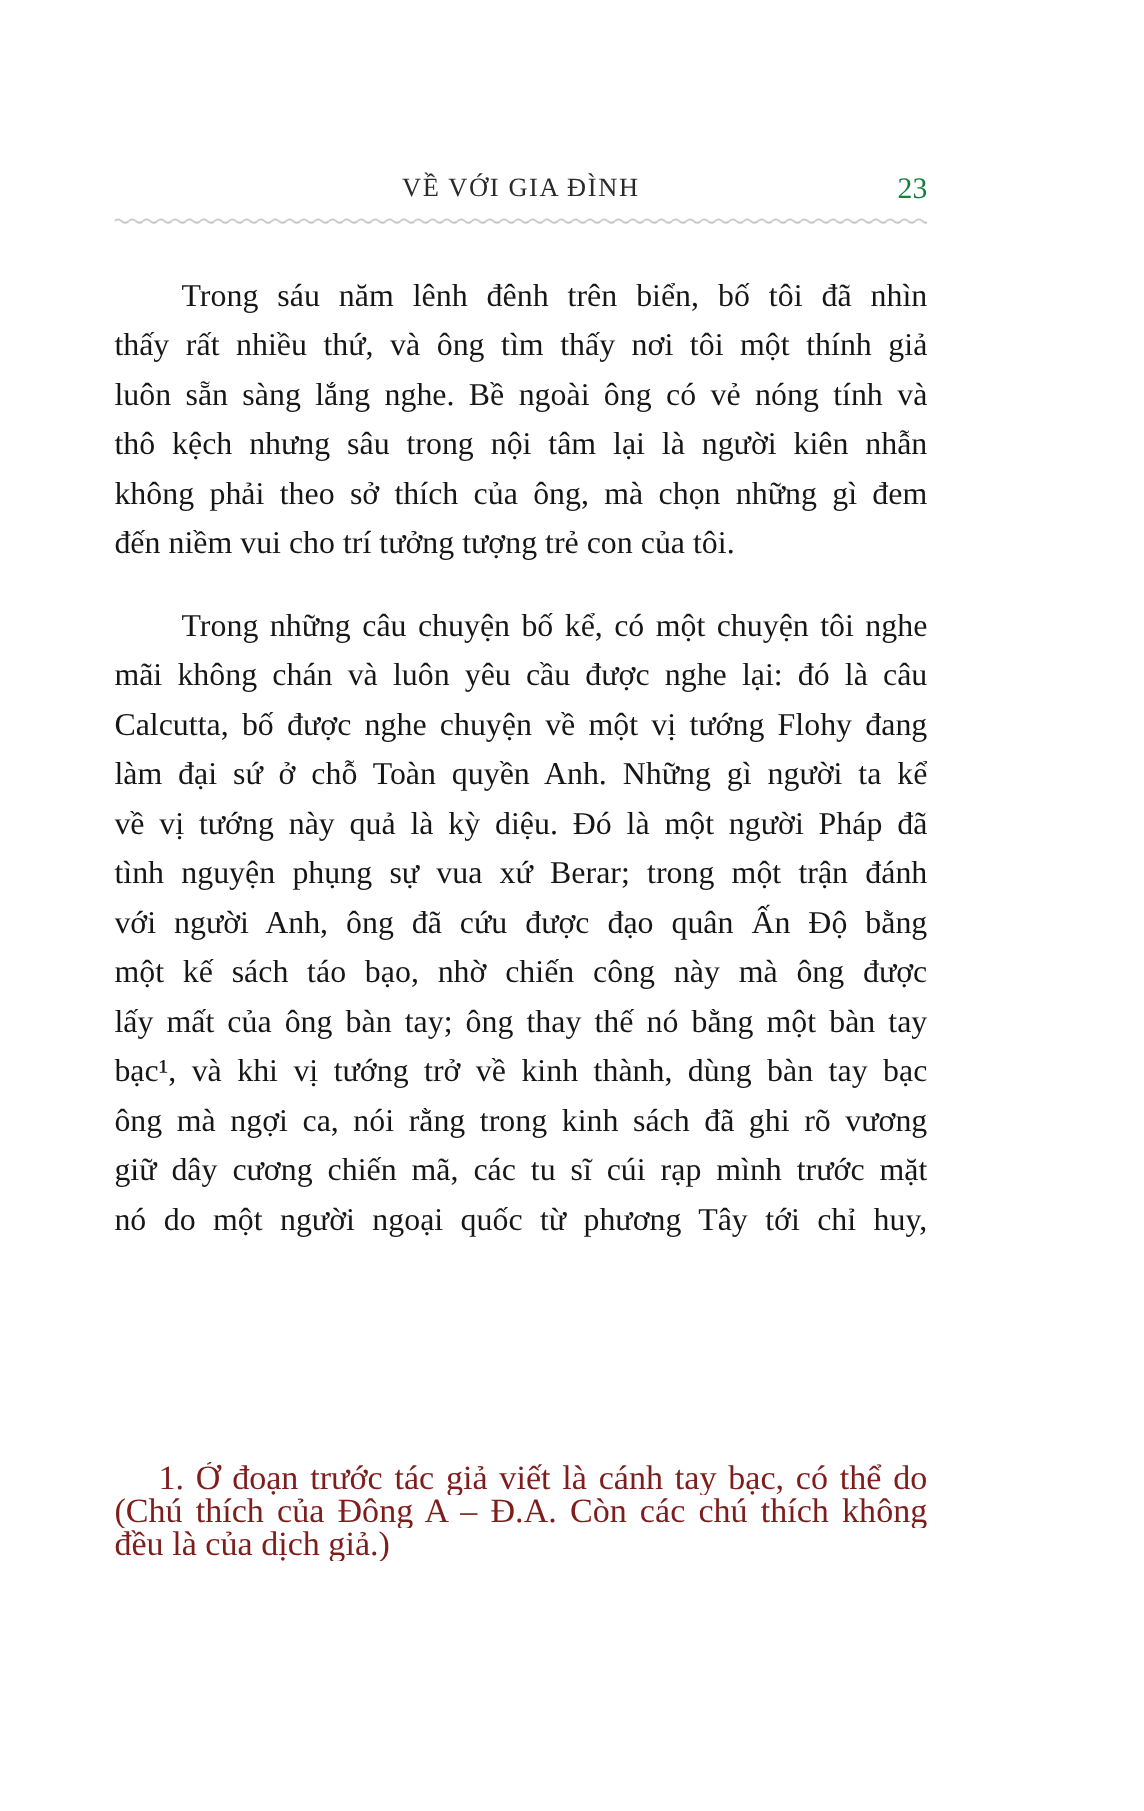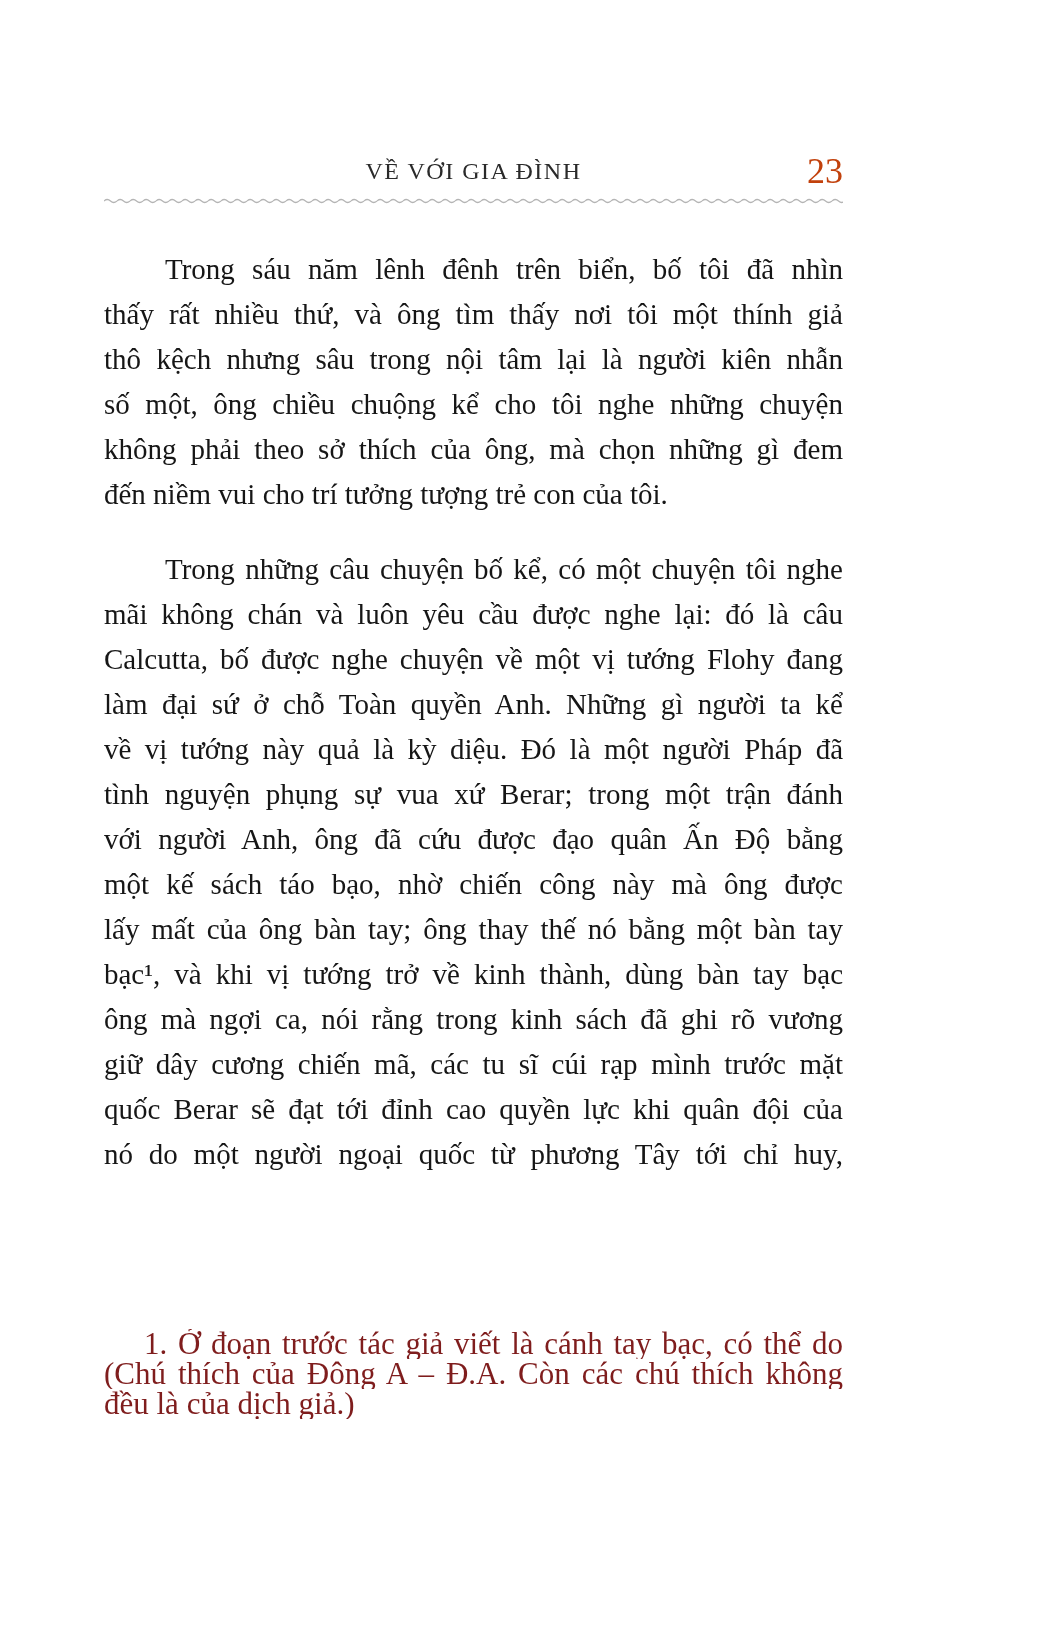--- a/index.html
+++ b/index.html
@@ -25,22 +25,22 @@
     text-align: center;
     font-size: 24px;
     letter-spacing: 1.5px;
     color: #2a2a2a;
     line-height: 32px;
   }
   .running-header .pagenum {
     position: absolute;
     right: 0;
     top: 0;
-    font-size: 36px;
-    color: #c2410c;
+    font-size: 27px;
+    color: #15803d;
     line-height: 32px;
   }
   .divider {
     position: absolute;
     top: 197px;
     left: 104px;
     width: 739px;
     height: 8px;
   }
   .bodytext {
@@ -96,40 +96,39 @@
       </pattern>
     </defs>
     <rect x="0" y="0" width="739" height="8" fill="url(#wavepat)"></rect>
   </svg>
 
   <div class="bodytext">
 
     <div class="para1">
       <div class="jline indent">Trong sáu năm lênh đênh trên biển, bố tôi đã nhìn</div>
       <div class="jline">thấy rất nhiều thứ, và ông tìm thấy nơi tôi một thính giả</div>
+      <div class="jline">luôn sẵn sàng lắng nghe. Bề ngoài ông có vẻ nóng tính và</div>
       <div class="jline">thô kệch nhưng sâu trong nội tâm lại là người kiên nhẫn</div>
-      <div class="jline">số một, ông chiều chuộng kể cho tôi nghe những chuyện</div>
       <div class="jline">không phải theo sở thích của ông, mà chọn những gì đem</div>
       <div class="jline natural">đến niềm vui cho trí tưởng tượng trẻ con của tôi.</div>
     </div>
 
     <div class="para2">
       <div class="jline indent">Trong những câu chuyện bố kể, có một chuyện tôi nghe</div>
       <div class="jline">mãi không chán và luôn yêu cầu được nghe lại: đó là câu</div>
       <div class="jline">Calcutta, bố được nghe chuyện về một vị tướng Flohy đang</div>
       <div class="jline">làm đại sứ ở chỗ Toàn quyền Anh. Những gì người ta kể</div>
       <div class="jline">về vị tướng này quả là kỳ diệu. Đó là một người Pháp đã</div>
       <div class="jline">tình nguyện phụng sự vua xứ Berar; trong một trận đánh</div>
       <div class="jline">với người Anh, ông đã cứu được đạo quân Ấn Độ bằng</div>
       <div class="jline">một kế sách táo bạo, nhờ chiến công này mà ông được</div>
       <div class="jline">lấy mất của ông bàn tay; ông thay thế nó bằng một bàn tay</div>
       <div class="jline">bạc¹, và khi vị tướng trở về kinh thành, dùng bàn tay bạc</div>
       <div class="jline">ông mà ngợi ca, nói rằng trong kinh sách đã ghi rõ vương</div>
       <div class="jline">giữ dây cương chiến mã, các tu sĩ cúi rạp mình trước mặt</div>
-      <div class="jline">quốc Berar sẽ đạt tới đỉnh cao quyền lực khi quân đội của</div>
       <div class="jline">nó do một người ngoại quốc từ phương Tây tới chỉ huy,</div>
     </div>
 
   </div>
 
   <div class="footnote">
     <div class="fnline fn-indent">1. Ở đoạn trước tác giả viết là cánh tay bạc, có thể do nhầm lẫn.</div>
     <div class="fnline">(Chú thích của Đông A – Đ.A. Còn các chú thích không ghi chú gì thêm</div>
     <div class="fnline natural">đều là của dịch giả.)</div>
   </div>

